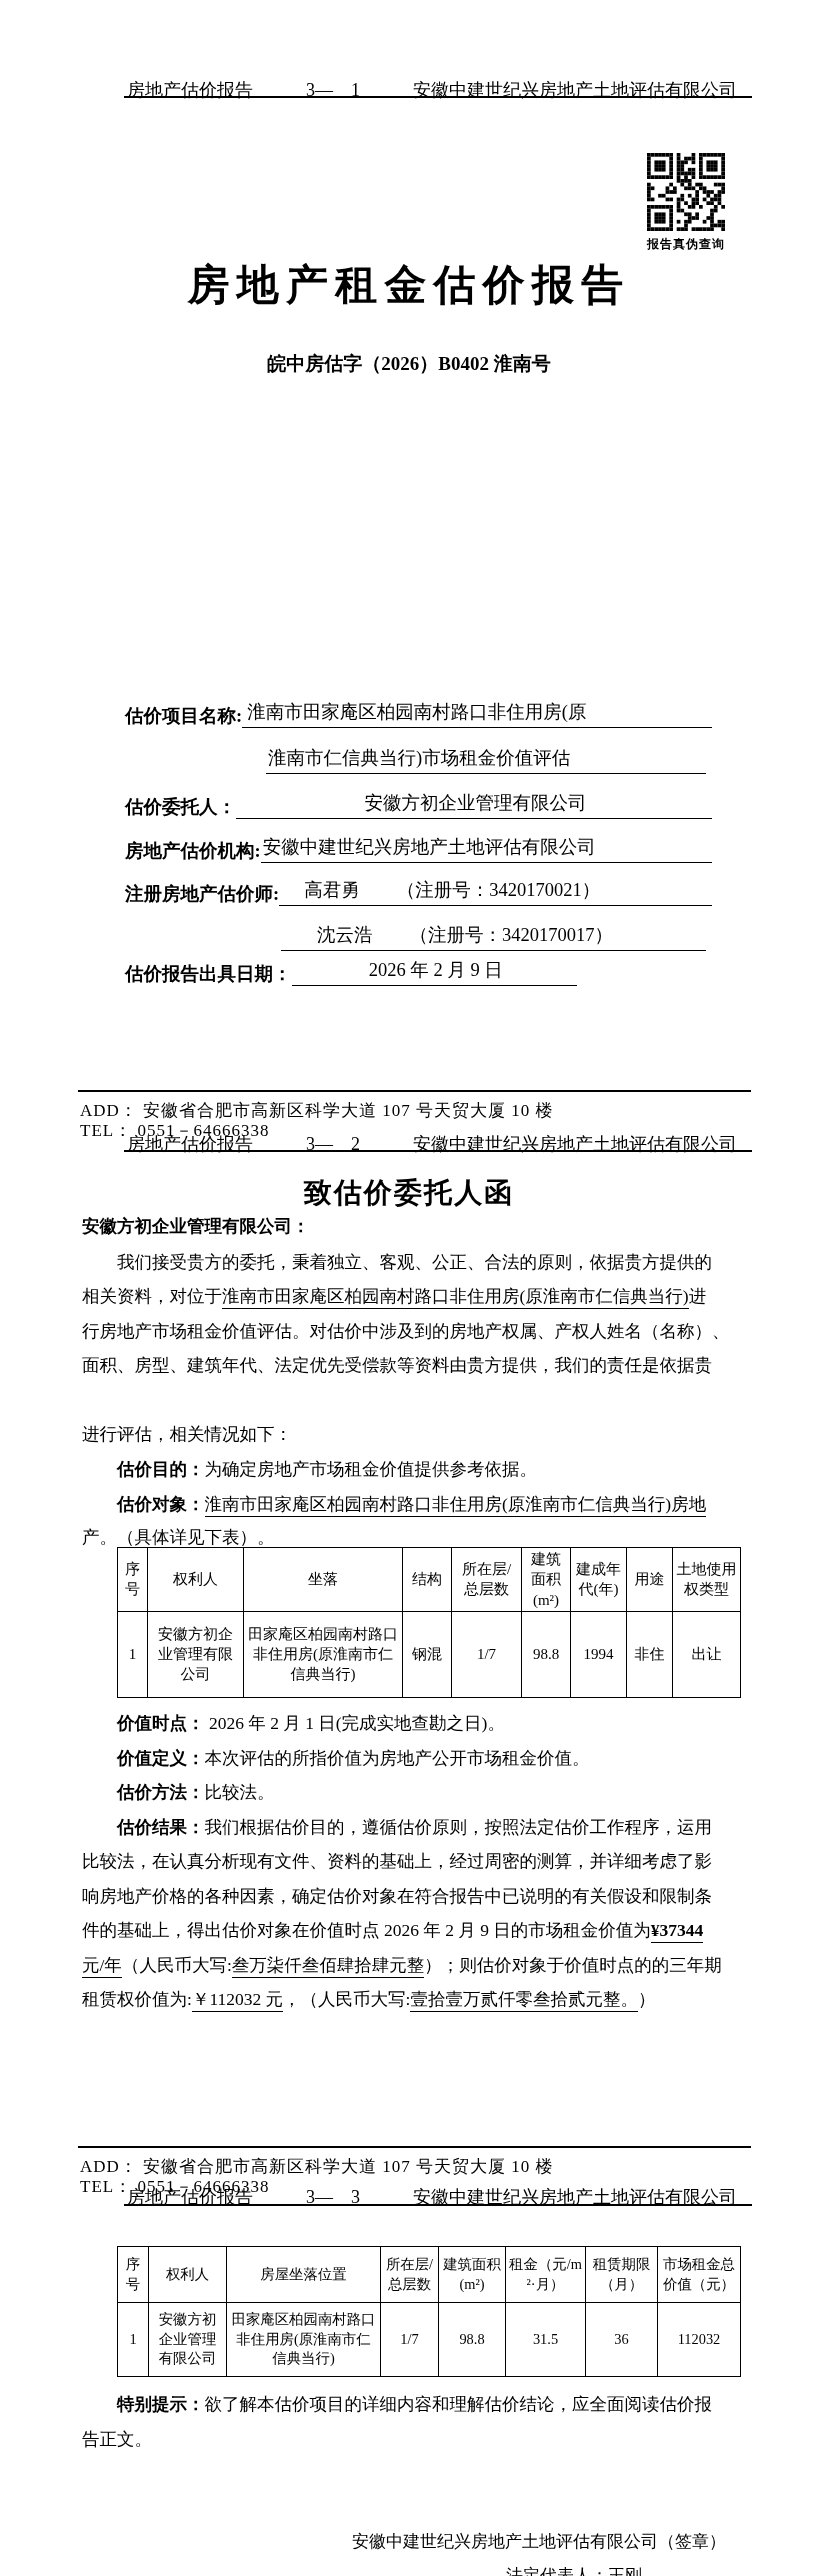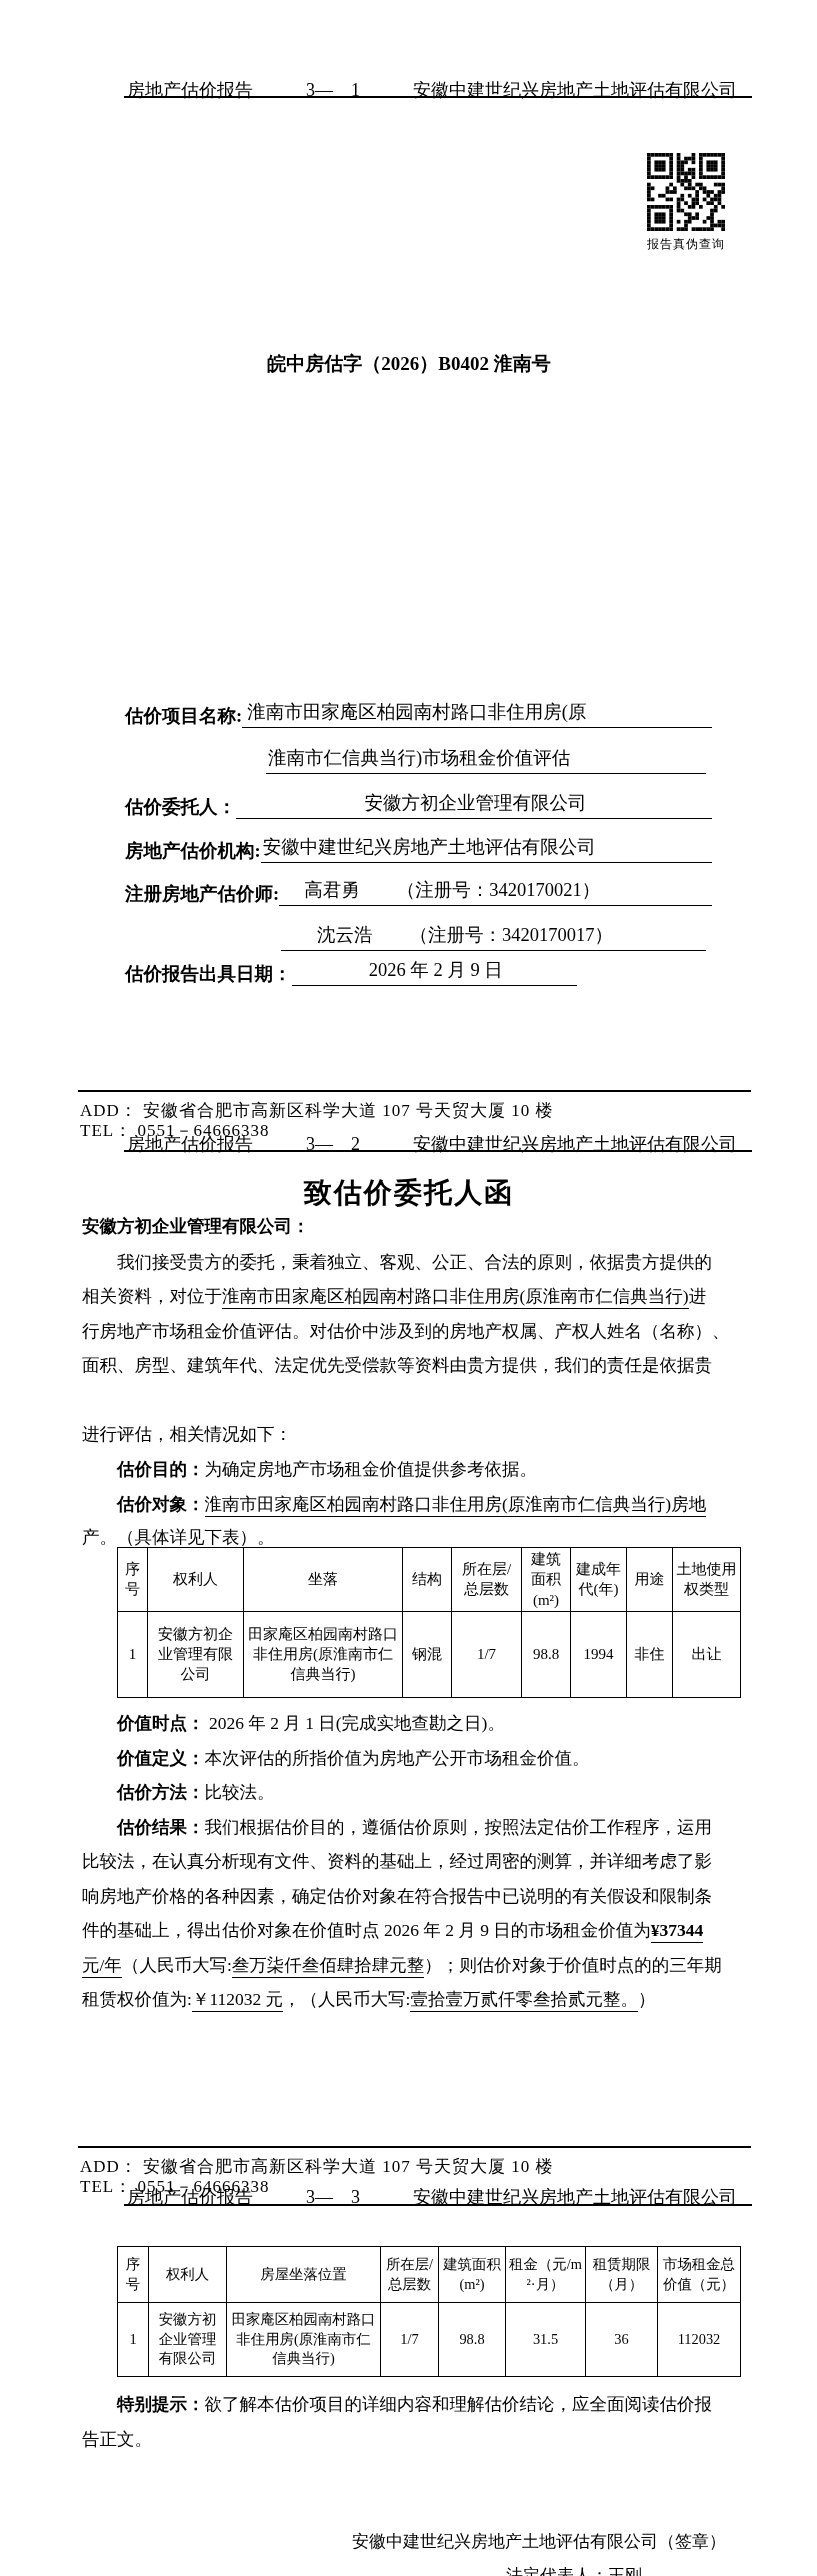--- a/index.html
+++ b/index.html
@@ -12,21 +12,21 @@
   .hline{position:absolute;left:124px;width:628px;height:2.1px;background:#000;}
   .fline{position:absolute;left:78px;width:673px;height:2.1px;background:#000;}
   .ftxt{position:absolute;left:80px;font-size:17px;letter-spacing:1px;white-space:nowrap;}
   
   .cover-title{position:absolute;left:0;top:257px;width:100%;text-align:center;
                font-size:42px;font-weight:bold;letter-spacing:7.2px;}
   .cover-sub{position:absolute;left:0;top:351px;width:100%;text-align:center;
              font-size:19px;font-weight:bold;}
   .qr-wrap{position:absolute;left:647px;top:153px;width:78px;height:78px;}
   .qr-cap{position:absolute;left:640px;top:236px;width:92px;text-align:center;
-          font-size:12px;font-weight:normal;letter-spacing:1px;}
+          font-size:12px;font-weight:bold;letter-spacing:1px;}
   .cover-row{position:absolute;display:flex;align-items:flex-end;font-size:18.5px;
              white-space:nowrap;line-height:1.3;}
   .lbl{font-weight:bold;flex:0 0 auto;}
   .uval{flex:1 1 auto;border-bottom:1.5px solid #000;padding:0 2.1px 2.6px 5.2px;}
   .uval.center{text-align:center;}
   .ubox{border-bottom:1.5px solid #000;padding:0 2.1px 2.6px 5.2px;}
   
   .bline{position:absolute;left:82px;width:667px;font-size:17.5px;white-space:nowrap;line-height:1.35;}
   .ind{text-indent:35px;}
   .bl{font-weight:bold;}
@@ -278,20 +278,21 @@
         <rect x="94.10" y="144.76" width="7.24" height="7.24" fill="#000"></rect>
         <rect x="101.33" y="144.76" width="7.24" height="7.24" fill="#000"></rect>
         <rect x="108.57" y="144.76" width="7.24" height="7.24" fill="#000"></rect>
         <rect x="115.81" y="144.76" width="7.24" height="7.24" fill="#000"></rect>
         <rect x="123.05" y="144.76" width="7.24" height="7.24" fill="#000"></rect>
         <rect x="144.76" y="144.76" width="7.24" height="7.24" fill="#000"></rect>
       </svg>
   </div>
   <div class="qr-cap">报告真伪查询</div>
 
+  <div class="cover-title">房地产租金估价报告</div>
   <div class="cover-sub">皖中房估字（2026）B0402 淮南号</div>
 
   <div class="cover-row" style="left:125px;top:700px;width:587px;">
     <span class="lbl">估价项目名称:</span>
     <span class="uval">淮南市田家庵区柏园南村路口非住用房(原</span>
   </div>
   <div class="cover-row" style="left:266px;top:746px;width:440px;">
     <span class="uval" style="padding-left:2.1px;">淮南市仁信典当行)市场租金价值评估</span>
   </div>
   <div class="cover-row" style="left:125px;top:791px;width:587px;">

